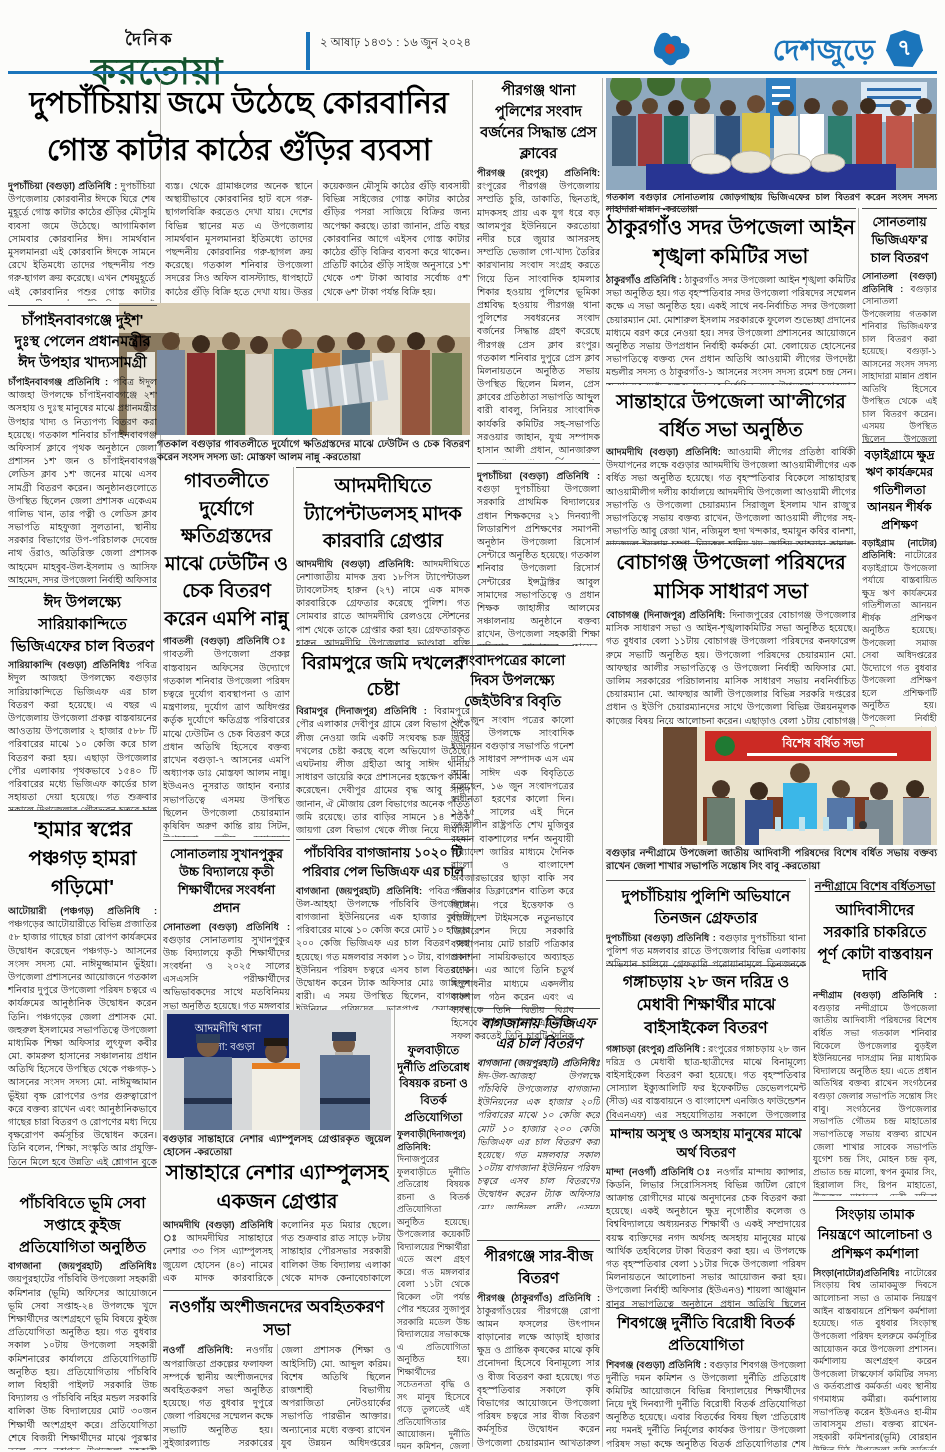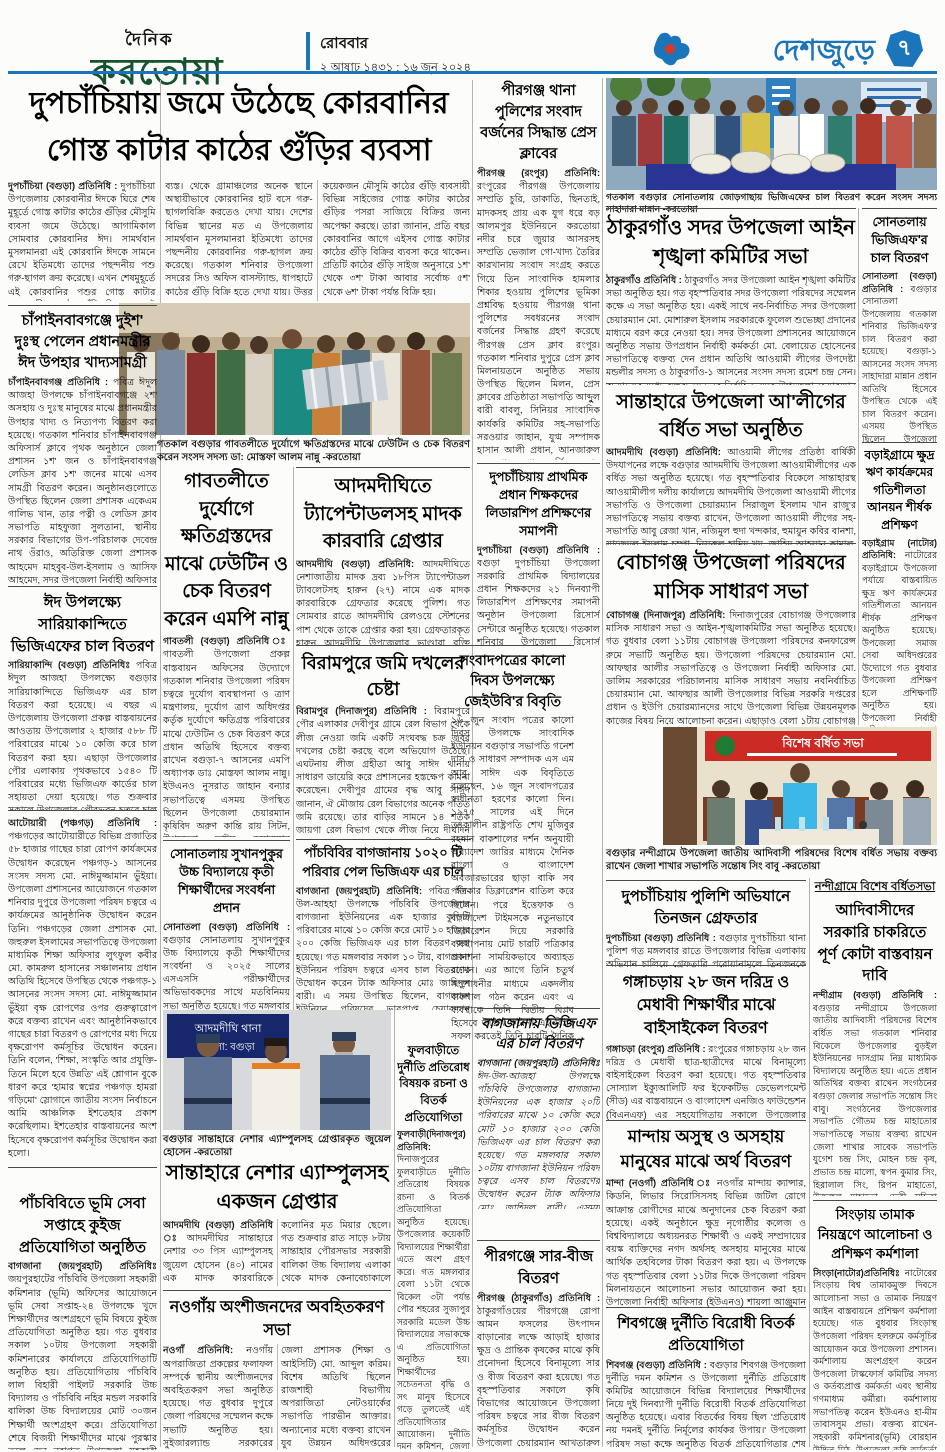--- a/index.html
+++ b/index.html
@@ -33,21 +33,20 @@
 <body>
 
 <div class="page">
 
   <div class="abs" style="left:55px;top:26px;width:250px;">
     <div class="mast-daily">দৈনিক</div>
     <div class="mast-title">করতোয়া</div>
   </div>
   <div class="abs vbar" style="left:306px;top:32px;height:38px;"></div>
   <div class="abs" style="left:320px;top:31px;width:220px;">
-    <div class="day">রোববার</div>
     <div class="date">২ আষাঢ় ১৪৩১ : ১৬ জুন ২০২৪</div>
   </div>
   <div class="abs" style="right:250px;top:30px;width:46px;height:40px;">
     <svg viewBox="0 0 46 40" width="46" height="40">
       <path d="M10 6 C13 1 20 2 22 7 C27 4 33 7 32 13 C39 13 43 19 39 25 C35 31 29 27 27 32 C24 38 16 35 13 29 C6 28 3 21 6 15 C7 11 8 9 10 6 Z" fill="#1b75bb"></path>
       <circle cx="21" cy="19" r="5" fill="#d33a2c"></circle>
     </svg>
   </div>
   <div class="abs section-title" style="right:70px;top:36px;">দেশজুড়ে</div>
   <div class="abs page-badge" style="right:22px;top:30px;">৭</div>
@@ -114,20 +113,21 @@
 
   <div class="abs art sep" style="left:8px;top:305px;width:149px;height:276px;">
     <div class="hl" style="font-size:14.5px;">চাঁপাইনবাবগঞ্জে দুইশ' দুঃস্থ পেলেন প্রধানমন্ত্রীর ঈদ উপহার খাদ্যসামগ্রী</div>
     <p class="bd"><span class="by">চাঁপাইনবাবগঞ্জ প্রতিনিধি :</span> <span>পবিত্র ঈদুল আজহা উপলক্ষে চাঁপাইনবাবগঞ্জে ২শ' অসহায় ও দুঃস্থ মানুষের মাঝে প্রধানমন্ত্রীর উপহার খাদ্য ও নিত্যপণ্য বিতরণ করা হয়েছে। গতকাল শনিবার চাঁপাইনবাবগঞ্জ অফিসার্স ক্লাবে পৃথক অনুষ্ঠানে জেলা প্রশাসন ১শ' জন ও চাঁপাইনবাবগঞ্জ লেডিস ক্লাব ১শ' জনের মাঝে এসব সামগ্রী বিতরণ করেন। অনুষ্ঠানগুলোতে উপস্থিত ছিলেন জেলা প্রশাসক একেএম গালিভ খান, তার পত্নী ও লেডিস ক্লাব সভাপতি মাহফুজা সুলতানা, স্থানীয় সরকার বিভাগের উপ-পরিচালক দেবেন্দ্র নাথ ওঁরাও, অতিরিক্ত জেলা প্রশাসক আহমেদ মাহবুব-উল-ইসলাম ও আসিফ আহমেদ, সদর উপজেলা নির্বাহী অফিসার (ইউএনও) ও লেডিস ক্লাব সাধারণ সম্পাদক তাহমিনা খাতুন, সহকারী কমিশনার (ভূমি) আঞ্জুমান সুলতানা প্রমুখ।</span></p>
   </div>
   <div class="abs art sep" style="left:8px;top:586px;width:149px;height:219px;">
     <div class="hl" style="font-size:15px;">ঈদ উপলক্ষ্যে সারিয়াকান্দিতে ভিজিএফের চাল বিতরণ</div>
     <p class="bd"><span class="by">সারিয়াকান্দি (বগুড়া) প্রতিনিধিঃ</span> <span>পবিত্র ঈদুল আজহা উপলক্ষ্যে বগুড়ার সারিয়াকান্দিতে ভিজিএফ এর চাল বিতরণ করা হয়েছে। এ বছর এ উপজেলায় উপজেলা প্রকল্প বাস্তবায়নের আওতায় উপজেলার ২ হাজার ৫৮৮ টি পরিবারের মাঝে ১০ কেজি করে চাল বিতরণ করা হয়। এছাড়া উপজেলার পৌর এলাকায় পৃথকভাবে ১৫৪০ টি পরিবারের মধ্যে ভিজিএফ কার্ডের চাল সহায়তা দেয়া হয়েছে। গত শুক্রবার সকালে উপজেলার পৌরভবন চত্বরে চাল সহায়তা বিতরণ কার্যক্রমের উদ্বোধন করেন উপজেলা চেয়ারম্যান মোহাম্মদ সাখাওয়াত হোসেন সজল। সভায় পৌর মেয়র মতিউর রহমান মতির সভাপতিত্বে বক্তব্য রাখেন উপজেলা প্রকল্প বাস্তবায়ন কর্মকর্তা তরিকুল ইসলাম, উপজেলা একাডেমিক সুপারভাইজার মিজান রহমান প্রমুখ।</span></p>
   </div>
   <div class="abs art sep" style="left:8px;top:810px;width:149px;height:352px;">
+    <div class="hl" style="font-size:20px;">'হামার স্বপ্নের পঞ্চগড় হামরা গড়িমো'</div>
     <p class="bd"><span class="by">আটোয়ারী (পঞ্চগড়) প্রতিনিধি :</span> <span>পঞ্চগড়ের আটোয়ারীতে বিভিন্ন প্রজাতির ৫৮ হাজার গাছের চারা রোপণ কার্যক্রমের উদ্বোধন করেছেন পঞ্চগড়-১ আসনের সংসদ সদস্য মো. নাঈমুজ্জামান ভুঁইয়া। উপজেলা প্রশাসনের আয়োজনে গতকাল শনিবার দুপুরে উপজেলা পরিষদ চত্বরে এ কার্যক্রমের আনুষ্ঠানিক উদ্বোধন করেন তিনি। পঞ্চগড়ের জেলা প্রশাসক মো. জহুরুল ইসলামের সভাপতিত্বে উপজেলা মাধ্যমিক শিক্ষা অফিসার লুৎফুল কবীর মো. কামরুল হাসানের সঞ্চালনায় প্রধান অতিথি হিসেবে উপস্থিত থেকে পঞ্চগড়-১ আসনের সংসদ সদস্য মো. নাঈমুজ্জামান ভুঁইয়া বৃক্ষ রোপণের ওপর গুরুত্বারোপ করে বক্তব্য রাখেন এবং আনুষ্ঠানিকভাবে গাছের চারা বিতরণ ও রোপণের মধ্য দিয়ে বৃক্ষরোপণ কর্মসূচির উদ্বোধন করেন। তিনি বলেন, 'শিক্ষা, সংস্কৃতি আর প্রযুক্তি-তিনে মিলে হবে উন্নতি' এই শ্লোগান বুকে ধারণ করে 'হামার স্বপ্নের পঞ্চগড় হামরা গড়িমো' স্লোগানে জাতীয় সংসদ নির্বাচনে আমি আঞ্চলিক ইশতেহার প্রকাশ করেছিলাম। ইশতেহার বাস্তবায়নের অংশ হিসেবে বৃক্ষরোপণ কর্মসূচির উদ্বোধন করা হলো।</span></p>
   </div>
   <div class="abs art sep" style="left:8px;top:1167px;width:149px;height:278px;">
     <div class="hl" style="font-size:15px;margin-top:20px;">পাঁচবিবিতে ভূমি সেবা সপ্তাহে কুইজ প্রতিযোগিতা অনুষ্ঠিত</div>
     <p class="bd"><span class="by">বাগজানা (জয়পুরহাট) প্রতিনিধিঃ</span> <span>জয়পুরহাটের পাঁচবিবি উপজেলা সহকারী কমিশনার (ভূমি) অফিসের আয়োজনে ভূমি সেবা সপ্তাহ-২৪ উপলক্ষে খুদে শিক্ষার্থীদের অংশগ্রহণে ভূমি বিষয়ে কুইজ প্রতিযোগিতা অনুষ্ঠিত হয়। গত বুধবার সকাল ১০টায় উপজেলা সহকারী কমিশনারের কার্যালয়ে প্রতিযোগিতাটি অনুষ্ঠিত হয়। প্রতিযোগিতায় পাঁচবিবি লাল বিহারী পাইলট সরকারি উচ্চ বিদ্যালয় ও পাঁচবিবি নহির মন্ডল সরকারি বালিকা উচ্চ বিদ্যালয়ের মোট ৩০জন শিক্ষার্থী অংশগ্রহণ করে। প্রতিযোগিতা শেষে বিজয়ী শিক্ষার্থীদের মাঝে পুরস্কার তুলে দেন নবাগত উপজেলা সহকারী কমিশনার (ভূমি) মোঃ বেলায়েত হোসেন।</span></p>
   </div>
 
   <div class="abs art" style="left:163px;top:467px;width:127px;height:370px;">
     <div class="hl" style="font-size:19px;">গাবতলীতে দুর্যোগে ক্ষতিগ্রস্তদের মাঝে ঢেউটিন ও চেক বিতরণ করেন এমপি নান্নু</div>
     <p class="bd"><span class="by">গাবতলী (বগুড়া) প্রতিনিধি ঃ</span> <span>গাবতলী উপজেলা প্রকল্প বাস্তবায়ন অফিসের উদ্যোগে গতকাল শনিবার উপজেলা পরিষদ চত্বরে দুর্যোগ ব্যবস্থাপনা ও ত্রাণ মন্ত্রণালয়, দুর্যোগ ত্রাণ অধিদপ্তর কর্তৃক দুর্যোগে ক্ষতিগ্রস্ত পরিবারের মাঝে ঢেউটিন ও চেক বিতরণ করে প্রধান অতিথি হিসেবে বক্তব্য রাখেন বগুড়া-৭ আসনের এমপি অধ্যাপক ডাঃ মোস্তফা আলম নান্নু। ইউএনও নুসরাত জাহান বন্যার সভাপতিত্বে এসময় উপস্থিত ছিলেন উপজেলা চেয়ারম্যান কৃষিবিদ অরুণ কান্তি রায় সিটন, উপজেলা ভাইস চেয়ারম্যান দেলোয়ার হোসেন নিলু, উপজেলা প্রকল্প বাস্তবায়ন কর্মকর্তা রেজাউল ইসলাম, আওয়ামী লীগ নেতা মাহবুব মিলিটন, ইউপি চেয়ারম্যান শহীদুল ইসলাম বাবু, বীর মুক্তিযোদ্ধা হুমায়ুন আলম চান্দু, যুবলীগের সভাপতি আহসানুল ইসলাম বিটুন, উপজেলা স্বেচ্ছাসেবক লীগের ভারপ্রাপ্ত সভাপতি জহিরুল ইসলাম, সাধারণ সম্পাদক রাশেদুল ইসলাম প্রমুখ। শেষে প্রধান অতিথি মোস্তফা আলম নান্নু দুর্যোগে ক্ষতিগ্রস্ত ২৩টি পরিবারের মাঝে ৪০টি ঢেউটিন এবং ২৩টি পরিবারকে ১লাখ ২০ হাজার টাকার চেক বিতরণ করেন।</span></p>
@@ -184,21 +184,20 @@
   <div class="abs art" style="left:397px;top:1010px;width:73px;height:435px;margin-top:32px;">
     <div class="hl" style="font-size:11.5px;">ফুলবাড়ীতে দুর্নীতি প্রতিরোধ বিষয়ক রচনা ও বিতর্ক প্রতিযোগিতা</div>
     <p class="bd" style="font-size:8.8px;"><span class="by">ফুলবাড়ী(দিনাজপুর) প্রতিনিধি:</span> <span>দিনাজপুরের ফুলবাড়ীতে দুর্নীতি প্রতিরোধ বিষয়ক রচনা ও বিতর্ক প্রতিযোগিতা অনুষ্ঠিত হয়েছে। উপজেলার কয়েকটি বিদ্যালয়ের শিক্ষার্থীরা এতে অংশ গ্রহণ করে। গত মঙ্গলবার বেলা ১১টা থেকে বিকেল ৩টা পর্যন্ত পৌর শহরের সুজাপুর সরকারি মডেল উচ্চ বিদ্যালয়ের সভাকক্ষে এ প্রতিযোগিতা অনুষ্ঠিত হয়। শিক্ষার্থীদের সচেতনতা বৃদ্ধি ও সৎ মানুষ হিসেবে গড়ে তুলতেই এই প্রতিযোগিতার আয়োজন। দুর্নীতি দমন কমিশন, জেলা কার্যালয়ের আয়োজনে ও ফুলবাড়ী উপজেলা দুর্নীতি প্রতিরোধ কমিটির সহযোগিতায় আয়োজিত অনুষ্ঠানে প্রধান অতিথি হিসেবে উপস্থিত ছিলেন দুর্নীতি দমন কমিশন জেলা কার্যালয়ের উপ-সহকারী পরিচালক মুহাম্মদ মশিউর রহমান। এতে স্বাগত বক্তব্য রাখেন ফুলবাড়ী উপজেলা দুর্নীতি প্রতিরোধ কমিটির সদস্য সচিব এম.এ কাইয়ুম। কমিটির সভাপতি মো. নজিম উদ্দিন মন্ডলের সভাপতিত্বে ও ক্রীড়া শিক্ষক হারুন-উর-রশিদের সঞ্চালনায় বিশেষ অতিথি ছিলেন উপজেলা শিক্ষা কর্মকর্তা নূর আলম, পুখুরি স্কুল এন্ড কলেজের প্রভাষক বেহুদমা আক্তার সেতু, ফুলবাড়ী মডেল উচ্চ বিদ্যালয়ের প্রধান শিক্ষক মো. ফেরদৌস আলী বাবুল।</span></p>
   </div>
 
   <div class="abs art" style="left:477px;top:80px;width:123px;height:380px;">
     <div class="hl" style="font-size:14.5px;">পীরগঞ্জ থানা পুলিশের সংবাদ বর্জনের সিদ্ধান্ত প্রেস ক্লাবের</div>
     <p class="bd"><span class="by">পীরগঞ্জ (রংপুর) প্রতিনিধি:</span> <span>রংপুরের পীরগঞ্জ উপজেলায় সম্প্রতি চুরি, ডাকাতি, ছিনতাই, মাদকসহ প্রায় এক যুগ ধরে বড় আলমপুর ইউনিয়নে করতোয়া নদীর চরে জুয়ার আসরসহ সম্প্রতি ভেজাল গো-খাদ্য তৈরির কারখানায় সংবাদ সংগ্রহ করতে গিয়ে তিন সাংবাদিক হামলার শিকার হওয়ায় পুলিশের ভূমিকা প্রশ্নবিদ্ধ হওয়ায় পীরগঞ্জ থানা পুলিশের সবধরনের সংবাদ বর্জনের সিদ্ধান্ত গ্রহণ করেছে পীরগঞ্জ প্রেস ক্লাব রংপুর। গতকাল শনিবার দুপুরে প্রেস ক্লাব মিলনায়তনে অনুষ্ঠিত সভায় উপস্থিত ছিলেন মিলন, প্রেস ক্লাবের প্রতিষ্ঠাতা সভাপতি আব্দুুল বারী বাবলু, সিনিয়র সাংবাদিক কার্যকরি কমিটির সহ-সভাপতি সরওয়ার জাহান, যুগ্ম সম্পাদক হাসান আলী প্রধান, আনজারুল হক, দপ্তর সম্পাদক মুর্শিদুর রহমান পল্টন, মাইটিভির রংপুর প্রতিনিধি মাহমুদুল হাসান, প্রেস ক্লাবের সদস্য অমিতাভ বর্মন, বখতিয়ার রহমান, আব্দুল হাকিম, মিনহাজুল ইসলাম মিলনসহ প্রেস ক্লাবের সকল সদস্য ও সহযোগী সদস্যগণ। সভায় বক্তারা বলেন, পীরগঞ্জ উপজেলায় চুরি, ডাকাতি, ছিনতাই, মাদক, জুয়া বেড়ে যাওয়াসহ সম্প্রতি তিন সাংবাদিকের ওপর হামলার ঘটনায় থানা পুলিশের ভূমিকা ও আচরণ প্রশ্নবিদ্ধ।</span></p>
   </div>
   <div class="abs art sep" style="left:477px;top:463px;width:123px;height:178px;">
-    <div class="hl" style="font-size:12.5px;">দুপচাঁচিয়ায় প্রাথমিক প্রধান শিক্ষকদের লিডারশিপ প্রশিক্ষণের সমাপনী</div>
     <p class="bd"><span class="by">দুপচাঁচিয়া (বগুড়া) প্রতিনিধি :</span> <span>বগুড়া দুপচাঁচিয়া উপজেলা সরকারি প্রাথমিক বিদ্যালয়ের প্রধান শিক্ষকদের ২১ দিনব্যাপী লিডারশিপ প্রশিক্ষণের সমাপনী অনুষ্ঠান উপজেলা রিসোর্স সেন্টারে অনুষ্ঠিত হয়েছে। গতকাল শনিবার উপজেলা রিসোর্স সেন্টারের ইন্সট্রাক্টর আবুল সামাদের সভাপতিত্বে ও প্রধান শিক্ষক জাহাঙ্গীর আলমের সঞ্চালনায় অনুষ্ঠানে বক্তব্য রাখেন, উপজেলা সহকারী শিক্ষা অফিসার মোফাজ্জল হোসেন, প্রধান শিক্ষক বেলাল হোসেন, নূরে আলম সিদ্দিকী, গোলাম বরকানী মহলদার প্রমুখ। পরে অংশগ্রহণকারী প্রধান শিক্ষকদের মাঝে সনদপত্র প্রদান করা হয়। উল্লেখ্য প্রশিক্ষণে উপজেলার ২৫টি সরকারি প্রাথমিক বিদ্যালয়ের ২৫জন প্রধানশিক্ষক অংশগ্রহণ করেন।</span></p>
   </div>
   <div class="abs art sep" style="left:451px;top:645px;width:123px;height:391px;">
     <div class="hl" style="font-size:14px;">সংবাদপত্রের কালো দিবস উপলক্ষ্যে জেইউবি'র বিবৃতি</div>
     <p class="bd"><span>১৬ জুন সংবাদ পত্রের কালো দিবস উপলক্ষে সাংবাদিক ইউনিয়ন বগুড়া'র সভাপতি গনেশ দাস ও সাধারণ সম্পাদক এস এম আবু সাঈদ এক বিবৃতিতে বলেছেন, ১৬ জুন সংবাদপত্রের স্বাধীনতা হরণের কালো দিন। ১৯৭৫ সালের এই দিনে তৎকালীন রাষ্ট্রপতি শেখ মুজিবুর রহমান বাকশালের দর্শন অনুযায়ী অধ্যাদেশ জারির মাধ্যমে দৈনিক বাংলা ও বাংলাদেশ অবজারভারের ছাড়া বাকি সব পত্রিকার ডিক্লারেশন বাতিল করে ছিলেন। পরে ইত্তেফাক ও বাংলাদেশ টাইমসকে নতুনভাবে ডিক্লারেশন দিয়ে সরকারি ব্যবস্থাপনায় মোট চারটি পত্রিকার প্রকাশনা সাময়িকভাবে অব্যাহত রাখেন। এর আগে তিনি চতুর্থ সংশোধনীর মাধ্যমে একদলীয় বাকশাল গঠন করেন এবং এ ব্যবস্থাকে তিনি দ্বিতীয় বিপ্লব হিসেবে উল্লেখ করেন। এই বিপ্লব সফল করতেই তিনি চারটি দৈনিক পত্রিকা রেখে সব দৈনিক পত্রিকা বন্ধ করে দেন। ফলে কয়েক হাজার সাংবাদিক ও সংবাদপত্র কর্মী বেকার হয়ে পড়েন। প্রতিবছর সাংবাদিকগণ এই দিনটিকে 'সংবাদপত্রের কালো দিবস' হিসেবে পালন করে আসছে। বিবৃতিতে নেতৃবৃন্দ সকল সাংবাদিক হত্যা-নির্যাতনের বিচারের দাবি জানান। একই সাথে দিগন্ত টেলিভিশন, ইসলামিক টেলিভিশন, চ্যানেলওয়ান, দৈনিক আমারদেশসহ বন্ধ হওয়া সকল গণমাধ্যম খুলে দেওয়ার জোর দাবি জানান।</span></p>
   </div>
   <div class="abs art sep" style="left:477px;top:1008px;width:123px;height:196px;font-style:italic;">
     <div class="hl" style="font-size:14px;">বাগজানায় ভিজিএফ এর চাল বিতরণ</div>
     <p class="bd"><span class="by">বাগজানা (জয়পুরহাট) প্রতিনিধিঃ</span> <span>ঈদ-উল-আজহা উপলক্ষে পাঁচবিবি উপজেলার বাগজানা ইউনিয়নের এক হাজার ২০টি পরিবারের মাঝে ১০ কেজি করে মোট ১০ হাজার ২০০ কেজি ভিজিএফ এর চাল বিতরণ করা হয়েছে। গত মঙ্গলবার সকাল ১০টায় বাগজানা ইউনিয়ন পরিষদ চত্বরে এসব চাল বিতরণের উদ্বোধন করেন ট্যাক অফিসার মোঃ জাহিদুল বারী। এসময় উপস্থিত ছিলেন বাগজানা ইউনিয়ন পরিষদের ভারপ্রাপ্ত চেয়ারম্যান কাওসার আলী, ইউপি সদস্য আরিফ হোসেন, সচিব- মোঃ আব্দুল মমিন, ইউনিয়নের ৯টি ওয়ার্ডের সকল ইউপি সদস্যগণ উপস্থিত ছিলেন।</span></p>
   </div>
@@ -316,21 +315,21 @@
 
   <div class="abs art sep" style="left:606px;top:880px;width:200px;height:83px;">
     <div class="hl" style="font-size:15px;">দুপচাঁচিয়ায় পুলিশি অভিযানে তিনজন গ্রেফতার</div>
     <p class="bd"><span class="by">দুপচাঁচিয়া (বগুড়া) প্রতিনিধি :</span> <span>বগুড়ার দুপচাঁচিয়া থানা পুলিশ গত মঙ্গলবার রাতে উপজেলার বিভিন্ন এলাকায় অভিযান চালিয়ে গ্রেফতারি পরোয়ানামূলে তিনজনকে গ্রেফতার করেছে। তারা হলো-উপজেলার জোহরা মাটাই গ্রামের মৃত মফিজউদ্দিনের ছেলে আকরাম হোসেন ওরফে মাকো, কুশহর গ্রামের মৃত ফজলুর রহমানের ছেলে ইব্রাহীম আলী দুলাল ও চকসুখানগাড়ী গ্রামের মানিকের ছেলে লিটন উদ্দিন। থানা অফিসার ইনচার্জ সনাতন চন্দ্র সরকার জানান, গ্রেফতারকৃত আসামিদেরকে গত বুধবার বগুড়া কোর্ট হাজতে প্রেরণ করা হয়েছে।</span></p>
   </div>
   <div class="abs art sep" style="left:606px;top:965px;width:200px;height:152px;">
     <div class="hl" style="font-size:16px;">গঙ্গাচড়ায় ২৮ জন দরিদ্র ও মেধাবী শিক্ষার্থীর মাঝে বাইসাইকেল বিতরণ</div>
     <p class="bd"><span class="by">গঙ্গাচড়া (রংপুর) প্রতিনিধি :</span> <span>রংপুরের গঙ্গাচড়ায় ২৮ জন দরিদ্র ও মেধাবী ছাত্র-ছাত্রীদের মাঝে বিনামূল্যে বাইসাইকেল বিতরণ করা হয়েছে। গত বৃহস্পতিবার সোস্যাল ইক্যুআলিটি ফর ইফেকটিভ ডেভেলপমেন্ট (সীড) এর বাস্তবায়নে ও বাংলাদেশ এনজিও ফাউন্ডেশন (বিএনএফ) এর সহযোগিতায় সকালে উপজেলার চেংমারী মান্দ্রাইন দ্বি-মুখীউচ্চ বিদ্যালয় প্রাঙ্গণে বিতরণ অনুষ্ঠানে প্রধান অতিথি ছিলেন উপজেলা নির্বাহী অ��িসার নাহিদ তামান্না। চেংমারী মান্দ্রাইন দ্বি-মুখীউচ্চ বিদ্যালয়ের প্রধান শিক্ষক আফরোজা বেগম এর সভাপতিত্বে অনুষ্ঠানে বক্তব্য রাখেন সীড এর নির্বাহী পরিচালক শাহ্নাজী সাহা, প্রকল্প সমন্বয়কারী আব্দুল জলিল, রাজবল্লভ উচ্চ বিদ্যালয়ের প্রধান শিক্ষক আব্দুল বাকী।</span></p>
   </div>
   <div class="abs art sep" style="left:606px;top:1120px;width:200px;height:184px;">
-    <div class="hl" style="font-size:17px;">মান্দায় অসুস্থ ও অসহায় মানুষের মাঝে অর্থ বিতরণ</div>
+    <div class="hl" style="font-size:13px;">মান্দায় অসুস্থ ও অসহায় মানুষের মাঝে অর্থ বিতরণ</div>
     <p class="bd"><span class="by">মান্দা (নওগাঁ) প্রতিনিধি ঃ</span> <span>নওগাঁর মান্দায় ক্যান্সার, কিডনি, লিভার সিরোসিসসহ বিভিন্ন জটিল রোগে আক্রান্ত রোগীদের মাঝে অনুদানের চেক বিতরণ করা হয়েছে। একই অনুষ্ঠানে ক্ষুদ্র নৃগোষ্ঠীর কলেজ ও বিশ্ববিদ্যালয়ে অধ্যয়নরত শিক্ষার্থী ও একই সম্প্রদায়ের বয়স্ক ব্যক্তিদের নগদ অর্থসহ অসহায় মানুষের মাঝে আর্থিক তহবিলের টাকা বিতরণ করা হয়। এ উপলক্ষে গত বৃহস্পতিবার বেলা ১১টার দিকে উপজেলা পরিষদ মিলনায়তনে আলোচনা সভার আয়োজন করা হয়। উপজেলা নির্বাহী অফিসার (ইউএনও) শায়লা আঞ্জুমান বানুর সভাপতিত্বে অনুষ্ঠানে প্রধান অতিথি ছিলেন স্থানীয় সংসদ সদস্য এসএম ব্রহানী সুলতান মামুদ গামা। এসময় উপজেলা সমাজসেবা কর্মকর্তা শাকিল আহমেদ, উপজেলা প্রকল্প বাস্তবায়ন কর্মকর্তা রেজাউল করিম, মান্দা থানার ভারপ্রাপ্ত কর্মকর্তা (ওসি) মোজাম্মেল হক কাজী, উপজেলা আওয়ামী লীগের সহসভাপতি প্রবীণ কুমার দাস, উপজেলা স্বেচ্ছাসেবক লীগের সভাপতি এমদাদুল হক প্রমুখ উপস্থিত ছিলেন। অনুষ্ঠানে ৫টি এতিমখানা ও মাদ্রাসায় ৫০০ কেজি করে জিরার চাল এবং কমিউনিটি ক্লাবের ২৫জন সভাপতির মাঝে এক লাখ টাকা করে চেক বিতরণ করা হয়।</span></p>
   </div>
   <div class="abs art sep" style="left:606px;top:1307px;width:200px;height:138px;">
     <div class="hl" style="font-size:15px;">শিবগঞ্জে দুর্নীতি বিরোধী বিতর্ক প্রতিযোগিতা</div>
     <p class="bd"><span class="by">শিবগঞ্জ (বগুড়া) প্রতিনিধি :</span> <span>বগুড়ার শিবগঞ্জ উপজেলা দুর্নীতি দমন কমিশন ও উপজেলা দুর্নীতি প্রতিরোধ কমিটির আয়োজনে বিভিন্ন বিদ্যালয়ের শিক্ষার্থীদের নিয়ে দুই দিনব্যাপী দুর্নীতি বিরোধী বিতর্ক প্রতিযোগিতা অনুষ্ঠিত হয়েছে। এবার বিতর্কের বিষয় ছিল 'প্রতিরোধ নয় দমনই দুর্নীতি নির্মূলের কার্যকর উপায়।' উপজেলা পরিষদ সভা কক্ষে অনুষ্ঠিত বিতর্ক প্রতিযোগিতার শেষ দিনে গত মঙ্গলবার বিজয়ী শিক্ষার্থীদের মধ্যে পুরস্কার বিতরণ করেন উপজেলা নির্বাহী অফিসার তাহমিনা আক্তার। এসময় উপস্থিত ছিলেন উপজেলা দুর্নীতি প্রতিরোধ কমিটির সভাপতি রাম নারায়ন কানু, উপজেলা মাধ্যমিক শিক্ষা অফিসার গোলাম মহবুব মোর্শেদ, নূনক সহকারী পরিচালক জাকির হোসেন, উপজেলা কমিটির সদস্য বদরুল আবেদীন, নুরুল ইসলাম, ডা. মোহসিনা আকতার প্রমুখ।</span></p>
   </div>
 
   <div class="abs art" style="left:813px;top:878px;width:124px;height:318px;">
     <div class="kicker">নন্দীগ্রামে বিশেষ বর্ধিতসভা</div>
     <div class="hl" style="font-size:15px;">আদিবাসীদের সরকারি চাকরিতে পূর্ণ কোটা বাস্তবায়ন দাবি</div>

